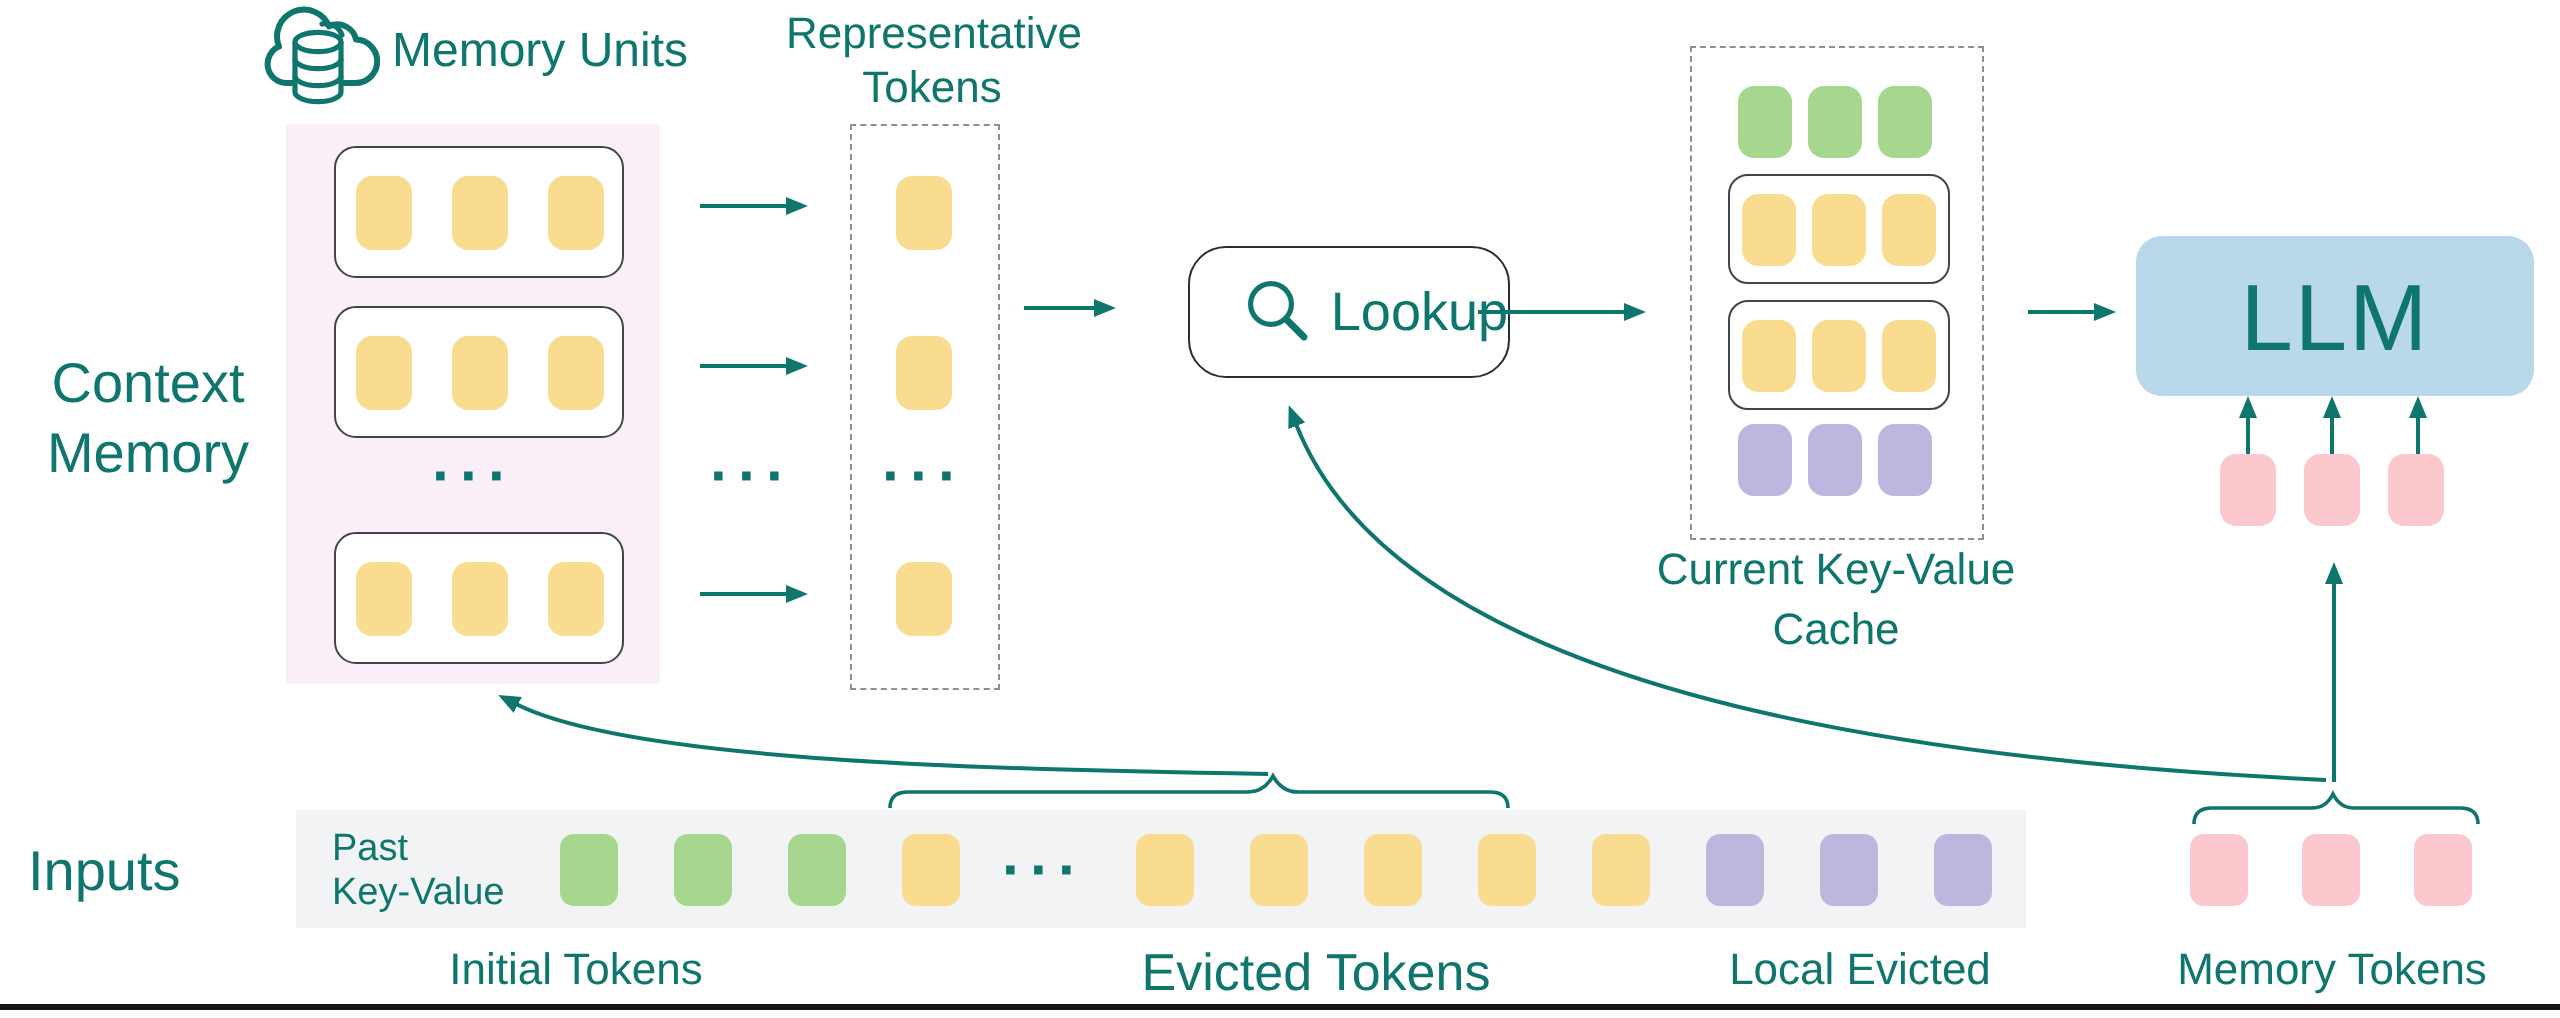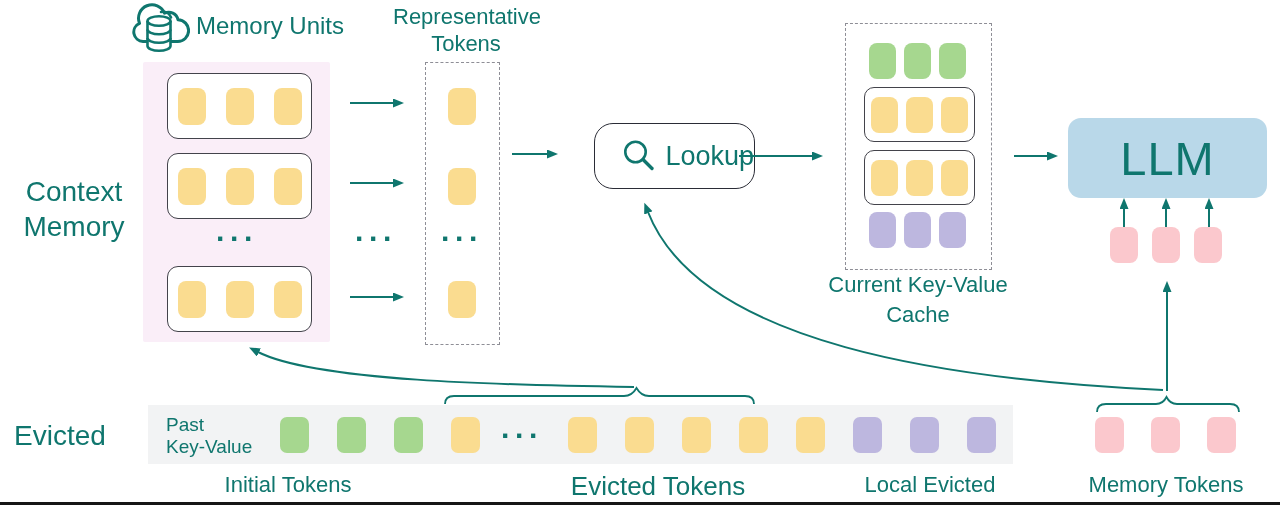--- a/index.html
+++ b/index.html
@@ -125,21 +125,21 @@
   <div class="abs center" style="left:820px;top:270px;width:196px;font-size:22px;line-height:30px;">
     <div>Current Key-Value</div>
     <div>Cache</div>
   </div>
   <div class="abs toprow" style="left:1110px;top:227px;width:140px;justify-content:flex-start;gap:14px;">
       <div class="tok-llm" style="background: rgb(251, 200, 205);"></div>
       <div class="tok-llm" style="background: rgb(251, 200, 205);"></div>
       <div class="tok-llm" style="background: rgb(251, 200, 205);"></div>
     </div>
 
-  <div class="abs lbl" style="left:14px;top:420px;font-size:28px;">Evicted</div>
+  <div class="abs lbl" style="left:14px;top:420px;font-size:28px;">Inputs</div>
   <div class="abs" style="left: 148px; top: 405px; width: 865px; height: 59px; background: rgb(242, 243, 244);"></div>
   <div class="abs" style="left:166px;top:414px;font-size:19px;line-height:22px;">
     <div>Past</div>
     <div>Key-Value</div>
   </div>
   <div class="abs toprow" style="left:280px;top:417px;gap:28px;">
       <div class="tok-strip" style="background: rgb(166, 215, 143);"></div>
       <div class="tok-strip" style="background: rgb(166, 215, 143);"></div>
       <div class="tok-strip" style="background: rgb(166, 215, 143);"></div>
     </div>

